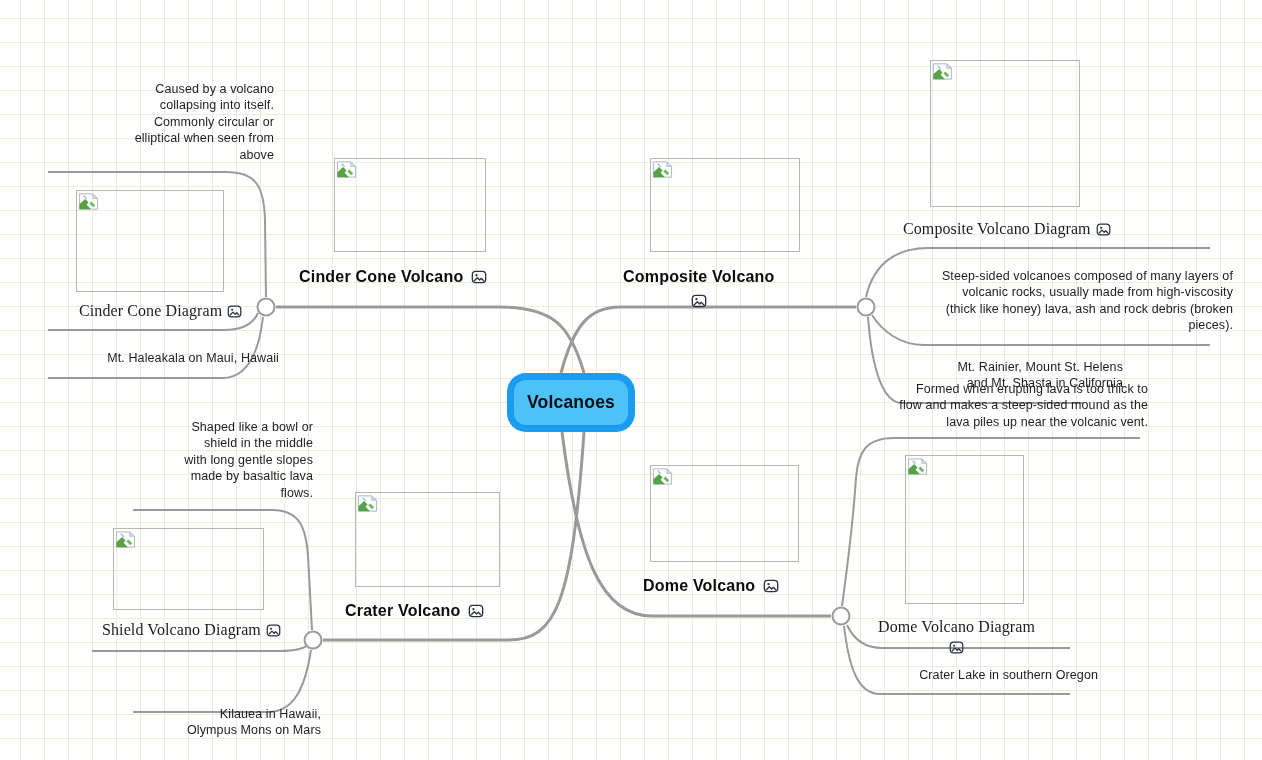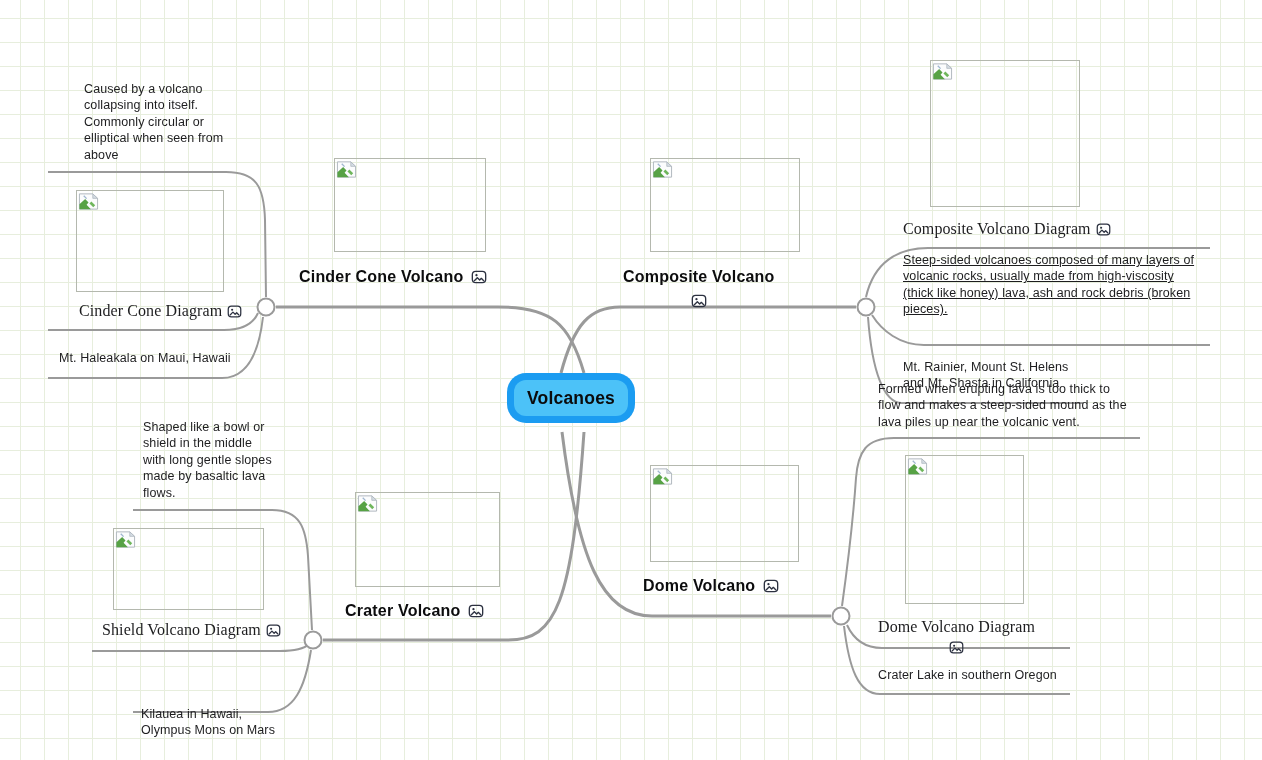--- a/index.html
+++ b/index.html
@@ -6,41 +6,41 @@
   body{font-family:"Liberation Sans", sans-serif;}
   #canvas{
     position:relative;width:1262px;height:760px;overflow:hidden;
     background-color:#ffffff;
     background-image:
       linear-gradient(to right, #e7eedd 1px, transparent 1px),
       linear-gradient(to bottom, #e7eedd 1px, transparent 1px);
     background-size:24px 24px;
     background-position:20px 18px;
   }
-  .abs{position:absolute;}
+  .abs{position:absolute;text-align:right;}
   svg.lines{position:absolute;left:0;top:0;pointer-events:none;}
   .desc{
     font-size:12.5px;line-height:16.4px;color:#1d1d1f;
     white-space:pre-line;letter-spacing:0.1px;
   }
   .branch-label{
     display:inline-flex;align-items:center;gap:7px;
     font-weight:bold;font-size:16px;color:#0c0c0d;letter-spacing:0.2px;
     white-space:nowrap;
   }
   .sub-label{
     display:inline-flex;align-items:center;gap:4px;
     font-size:16px;color:#1d1d1f;white-space:nowrap;letter-spacing:0.1px;font-family:Liberation Serif, serif;
   }
   .imgbox{
     position:absolute;border:1px solid #b4b8ae;background:transparent;
   }
   .imgbox .broken{position:absolute;left:1px;top:1px;}
   .center-node{
-    position:absolute;left:507px;top:373px;width:128px;height:50px;
+    position:absolute;left:507px;top:373px;width:128px;height:59px;
     background:#1b9cf1;border-radius:19px;padding:7px;box-sizing:border-box;
     cursor:pointer;
   }
   .center-node .inner{
     width:100%;height:100%;background:#4cc2f8;border-radius:12px;
     display:flex;align-items:center;justify-content:center;
     font-weight:bold;font-size:17.5px;color:#0b0b0c;letter-spacing:0.2px;
   }
   .badge svg{display:block;}
 </style>
@@ -210,21 +210,21 @@
     <span>Composite Volcano Diagram</span>
     <span class="badge">
       <svg width="17" height="15" viewBox="0 0 24 24">
           <rect x="2" y="3.5" width="20" height="17" rx="5" fill="none" stroke="#2c3140" stroke-width="2"></rect>
           <circle cx="8.2" cy="9.2" r="1.7" fill="#2c3140"></circle>
           <path d="M5 17.5 L9.5 13 L13 16.5 L15.5 14 L19 17.5" fill="none" stroke="#2c3140" stroke-width="2" stroke-linejoin="round" stroke-linecap="round"></path>
         </svg>
     </span>
   </div>
 
-  <div class="abs desc" style="left:903px;top:252px;width:330px;text-decoration:underline;">Steep-sided volcanoes composed of many layers of
+  <div class="abs desc" style="left:903px;top:268px;width:330px;">Steep-sided volcanoes composed of many layers of
 volcanic rocks, usually made from high-viscosity
 (thick like honey) lava, ash and rock debris (broken
 pieces).</div>
 
   <div class="abs desc" style="left:903px;top:359px;width:220px;">Mt. Rainier, Mount St. Helens
 and Mt. Shasta in California</div>
 
   <div class="abs branch-label" style="left:623px;top:268px;flex-direction:column;">
     <span>Composite Volcano</span>
     <span class="badge">

